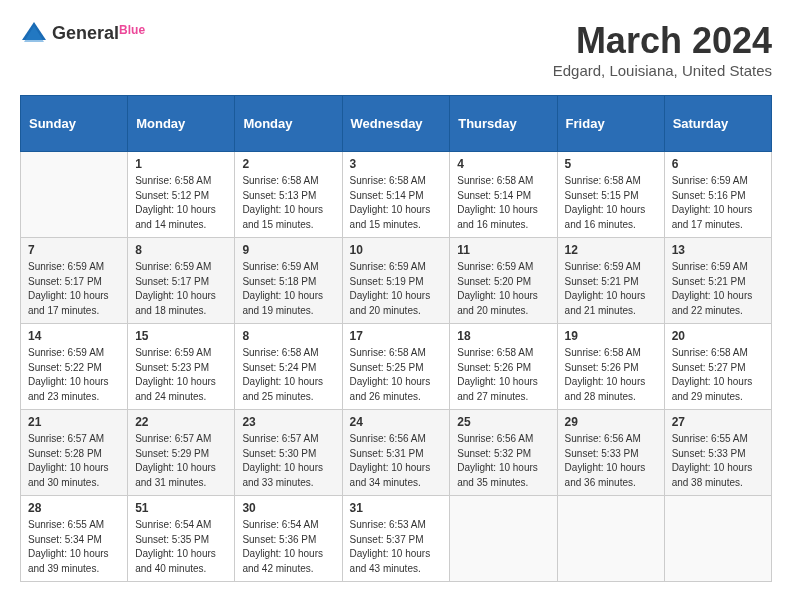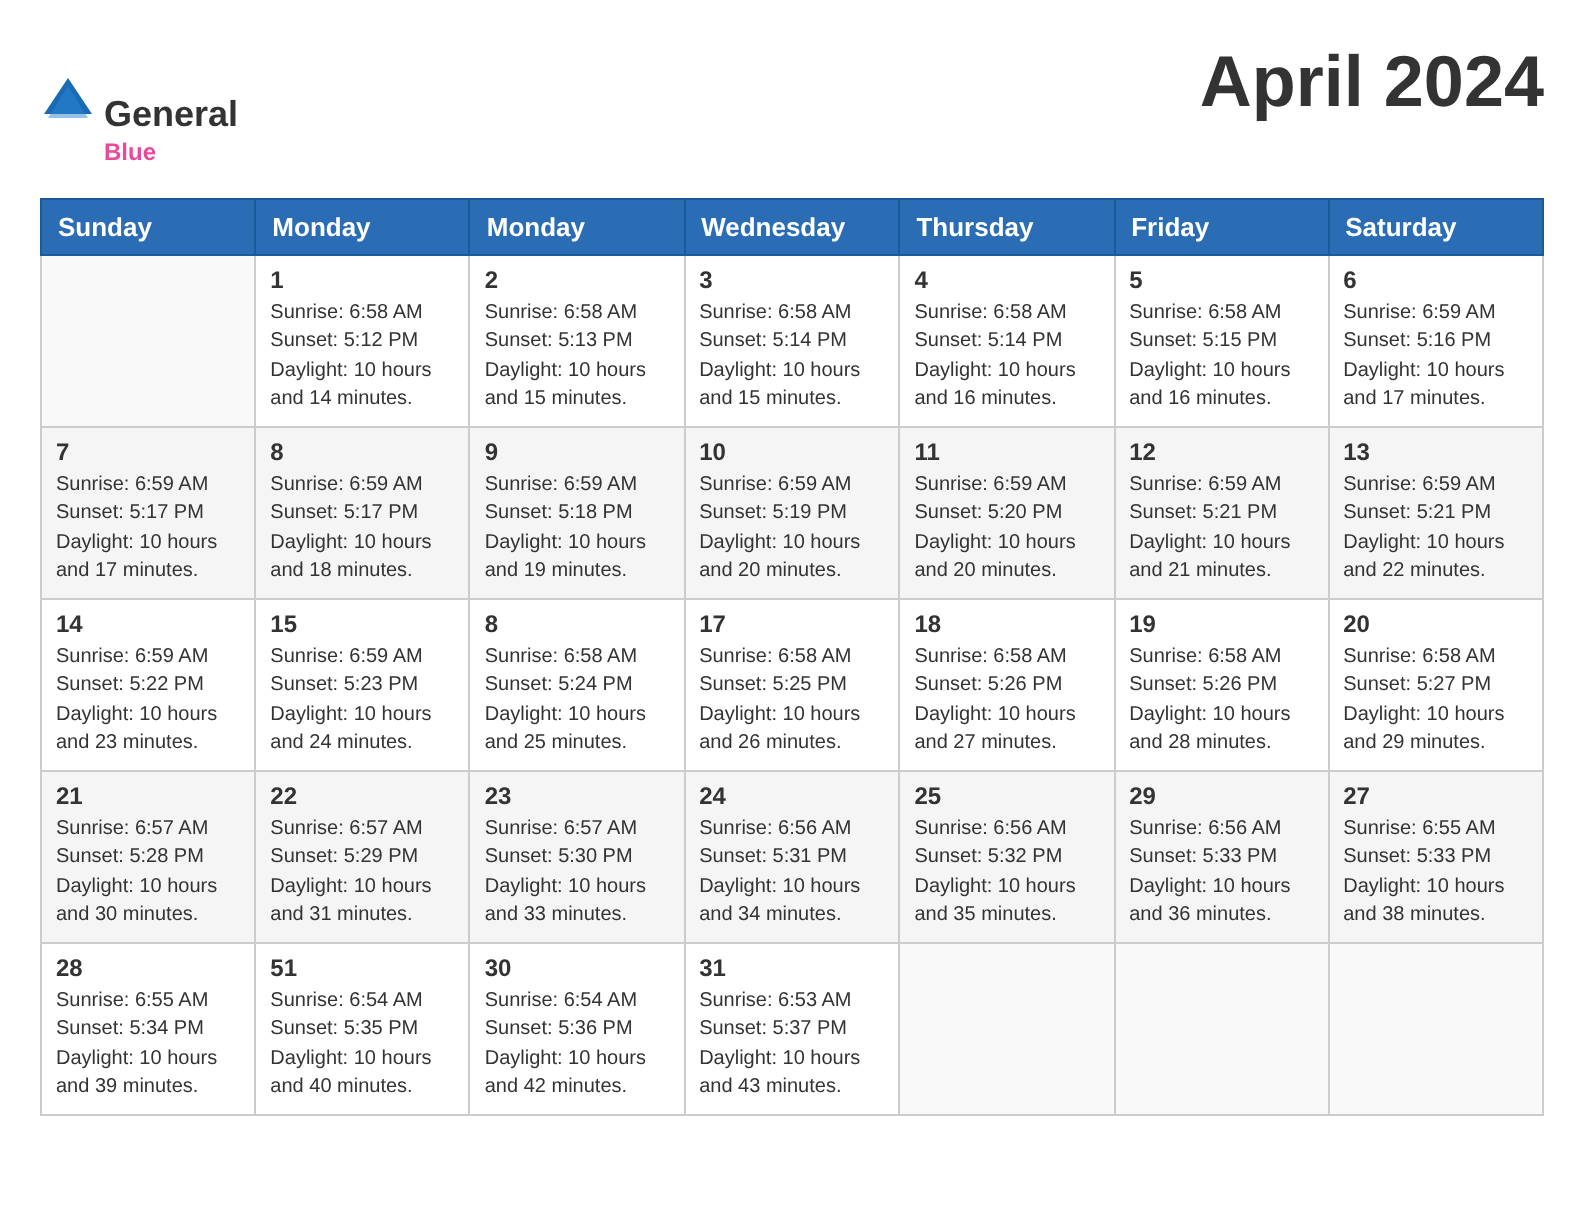--- a/index.html
+++ b/index.html
@@ -16,23 +16,22 @@
       align-items: flex-start;
       margin-bottom: 16px;
     }
     .logo {
       display: flex;
       align-items: center;
       gap: 4px;
     }
     .logo-text {
       display: flex;
-      flex-direction: column;
+      flex-direction: row;
       line-height: 1.2;
-      margin-top: 27px;
     }
     .logo-icon {
       width: 28px;
       height: 28px;
     }
     .title-section {
       text-align: right;
     }
     .month-title {
       font-size: 36px;
@@ -46,21 +45,21 @@
     .calendar {
       width: 100%;
       border-collapse: collapse;
       border: 1px solid #ccc;
     }
     .calendar th {
       background-color: #2a6db5;
       color: #fff;
       font-size: 13px;
       font-weight: bold;
-      padding: 6px 8px;
+      padding: 20px 8px;
       text-align: left;
       border: 1px solid #1a5a9a;
     }
     .calendar td {
       vertical-align: top;
       padding: 5px 7px;
       border: 1px solid #ccc;
       font-size: 10.5px;
       color: #333;
       width: 108px;
@@ -95,21 +94,22 @@
     <svg class="logo-icon" viewBox="0 0 28 28" xmlns="http://www.w3.org/2000/svg">
       <polygon points="14,2 26,20 2,20" fill="#1a6bb5"></polygon>
       <polygon points="14,6 24,22 4,22" fill="#2a85d0" opacity="0.5"></polygon>
     </svg>
     <div class="logo-text">
       <span style="font-size:18px;font-weight:bold;color:#333;">General</span>
       <span style="font-size:12px;font-weight:bold;color:#ec4899;">Blue</span>
     </div>
   </div>
   <div class="title-section">
-    <div class="month-title">April 2024</div>
+    <div class="month-title">March 2024</div>
+    <div class="location-title">Edgard, Louisiana, United States</div>
   </div>
 </div>
 
 <table class="calendar">
   <thead>
     <tr>
     <th>Sunday</th>
         <th>Monday</th>
         <th>Monday</th>
         <th>Wednesday</th>

